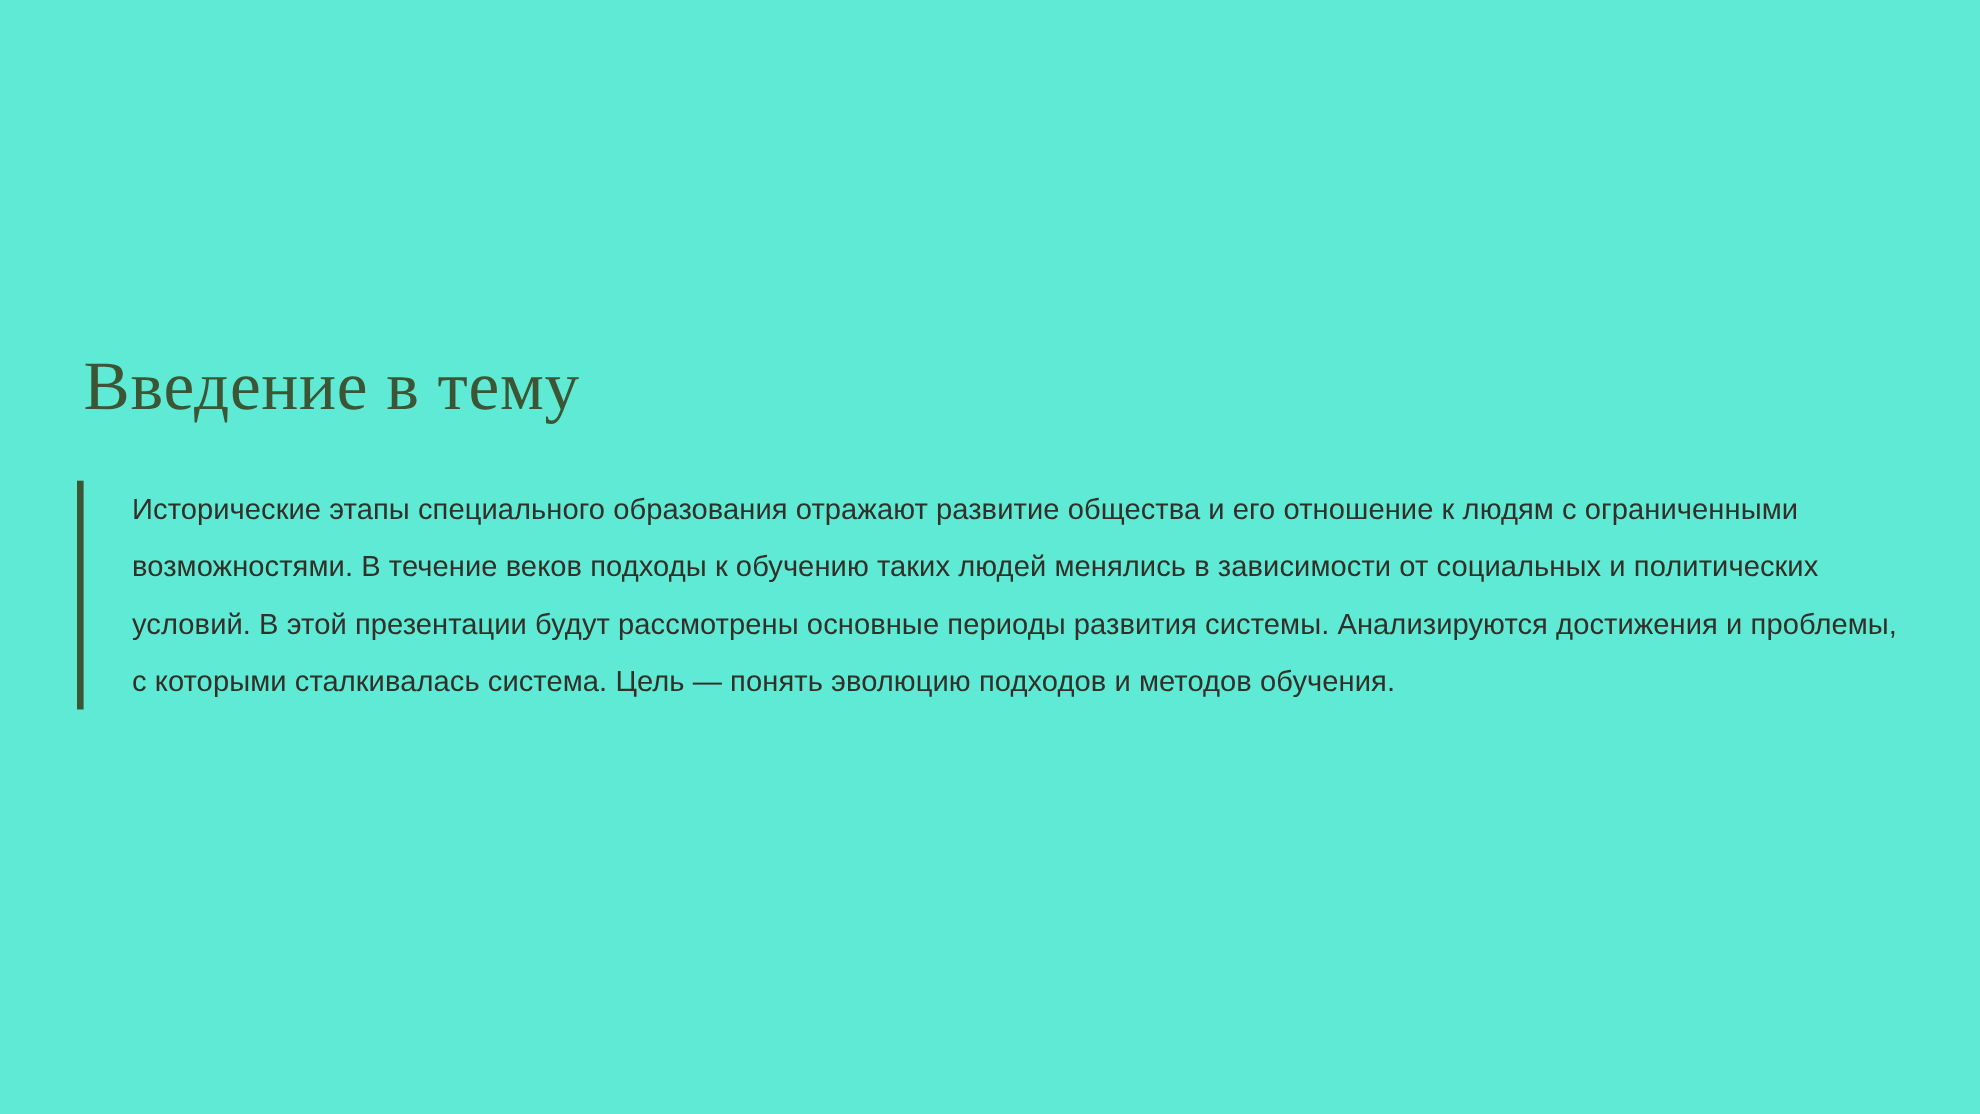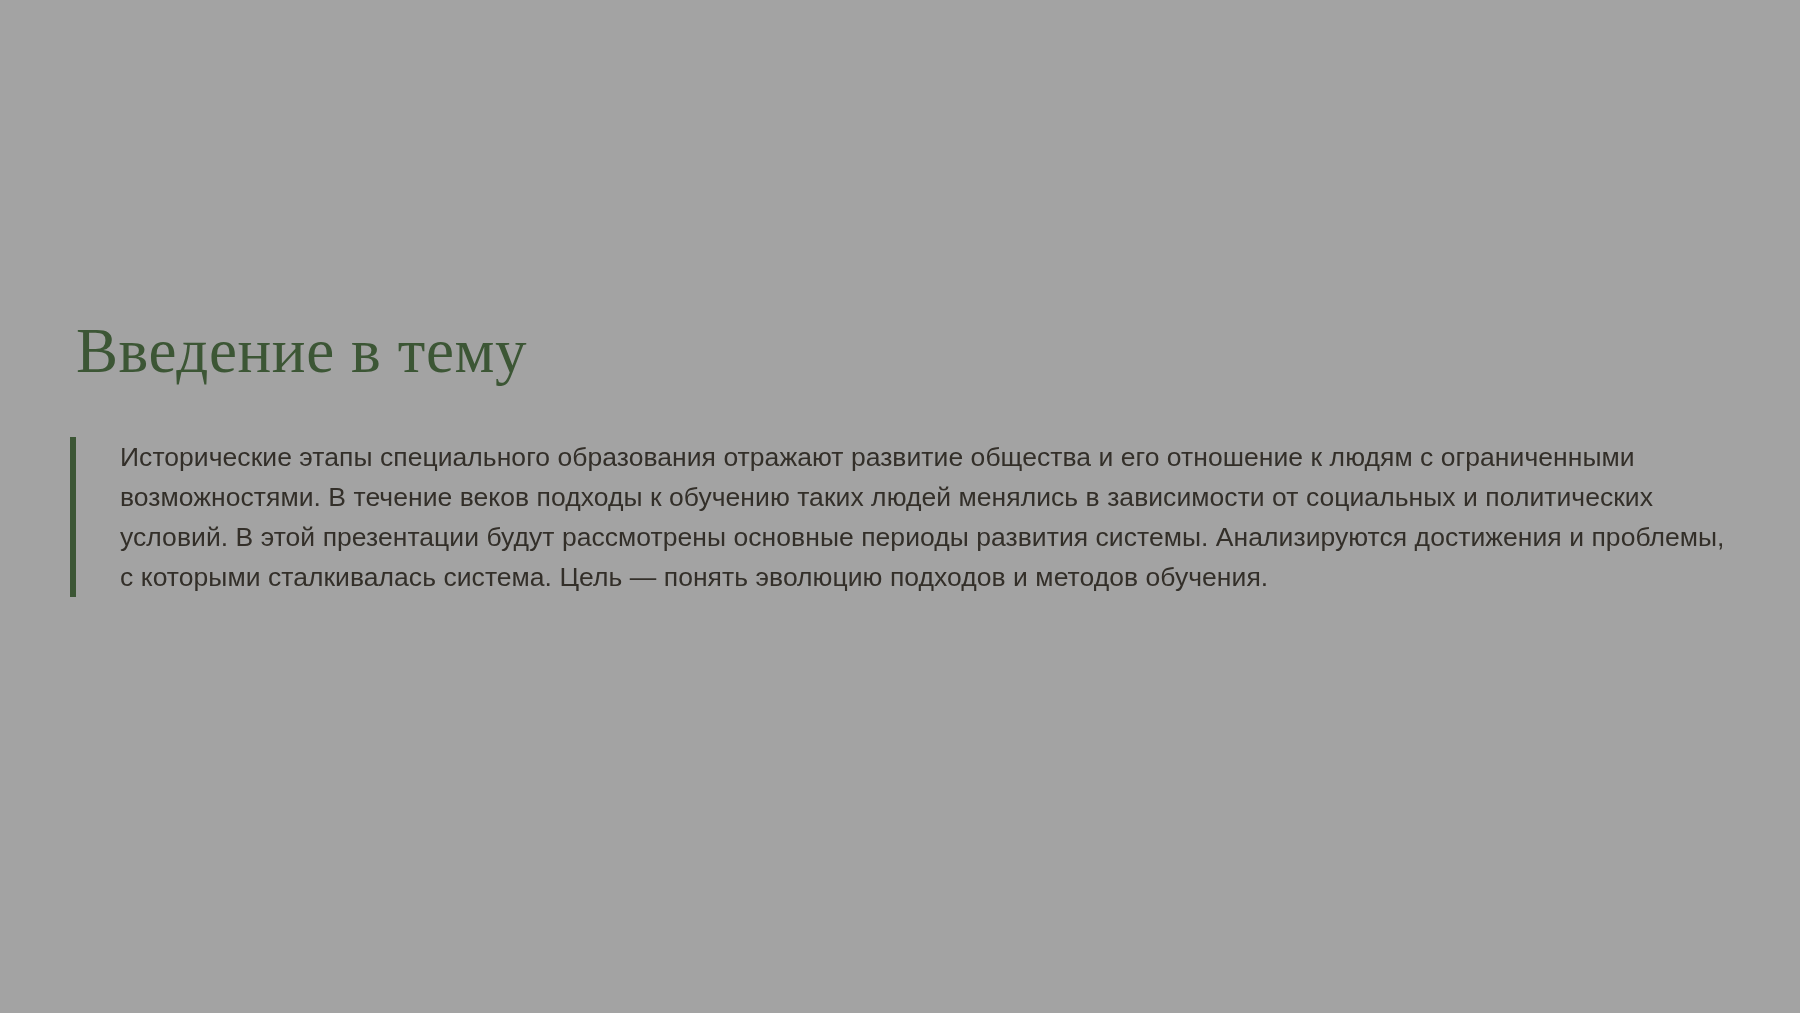--- a/index.html
+++ b/index.html
@@ -11,21 +11,21 @@
     width: 1800px;
     height: 1013px;
     overflow: hidden;
     background: #fdf3e3;
     font-family: "Liberation Sans", sans-serif;
   }
   .slide {
     position: relative;
     width: 1800px;
     height: 1013px;
-    background: #a3a3a3;
+    background: #5eead4;
     box-sizing: border-box;
   }
   .slide-title {
     position: absolute;
     left: 76px;
     top: 316px;
     margin: 0;
     font-family: "Liberation Serif", "DejaVu Serif", serif;
     font-weight: 400;
     font-size: 63px;
@@ -48,21 +48,21 @@
     background: #3c5635;
     border-radius: 0px;
     align-self: stretch;
   }
   .body-text {
     flex: 1 1 auto;
     margin: 0;
     padding: 0 0 0 44px;
     font-family: "Liberation Sans", sans-serif;
     font-size: 26.5px;
-    line-height: 40px;
+    line-height: 52px;
     font-weight: 400;
     color: #332f29;
     letter-spacing: 0.05px;
     text-align: left;
   }
 </style>
 </head>
 <body>
 
 <div class="slide">

